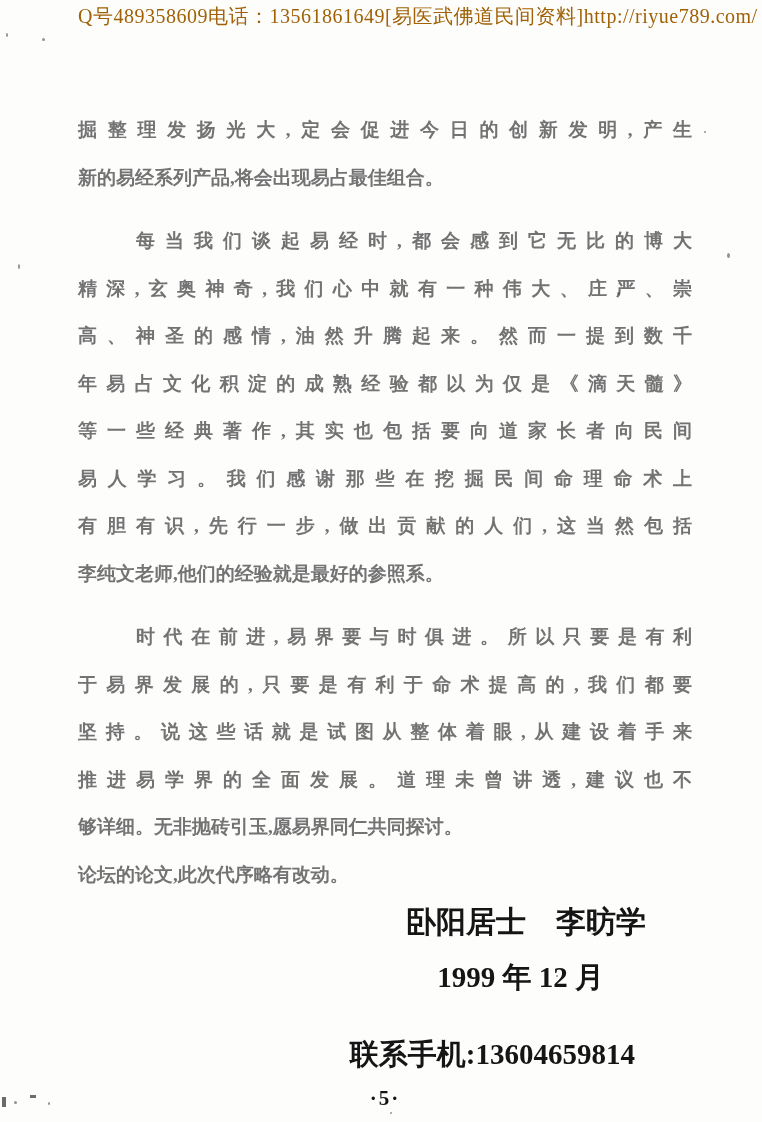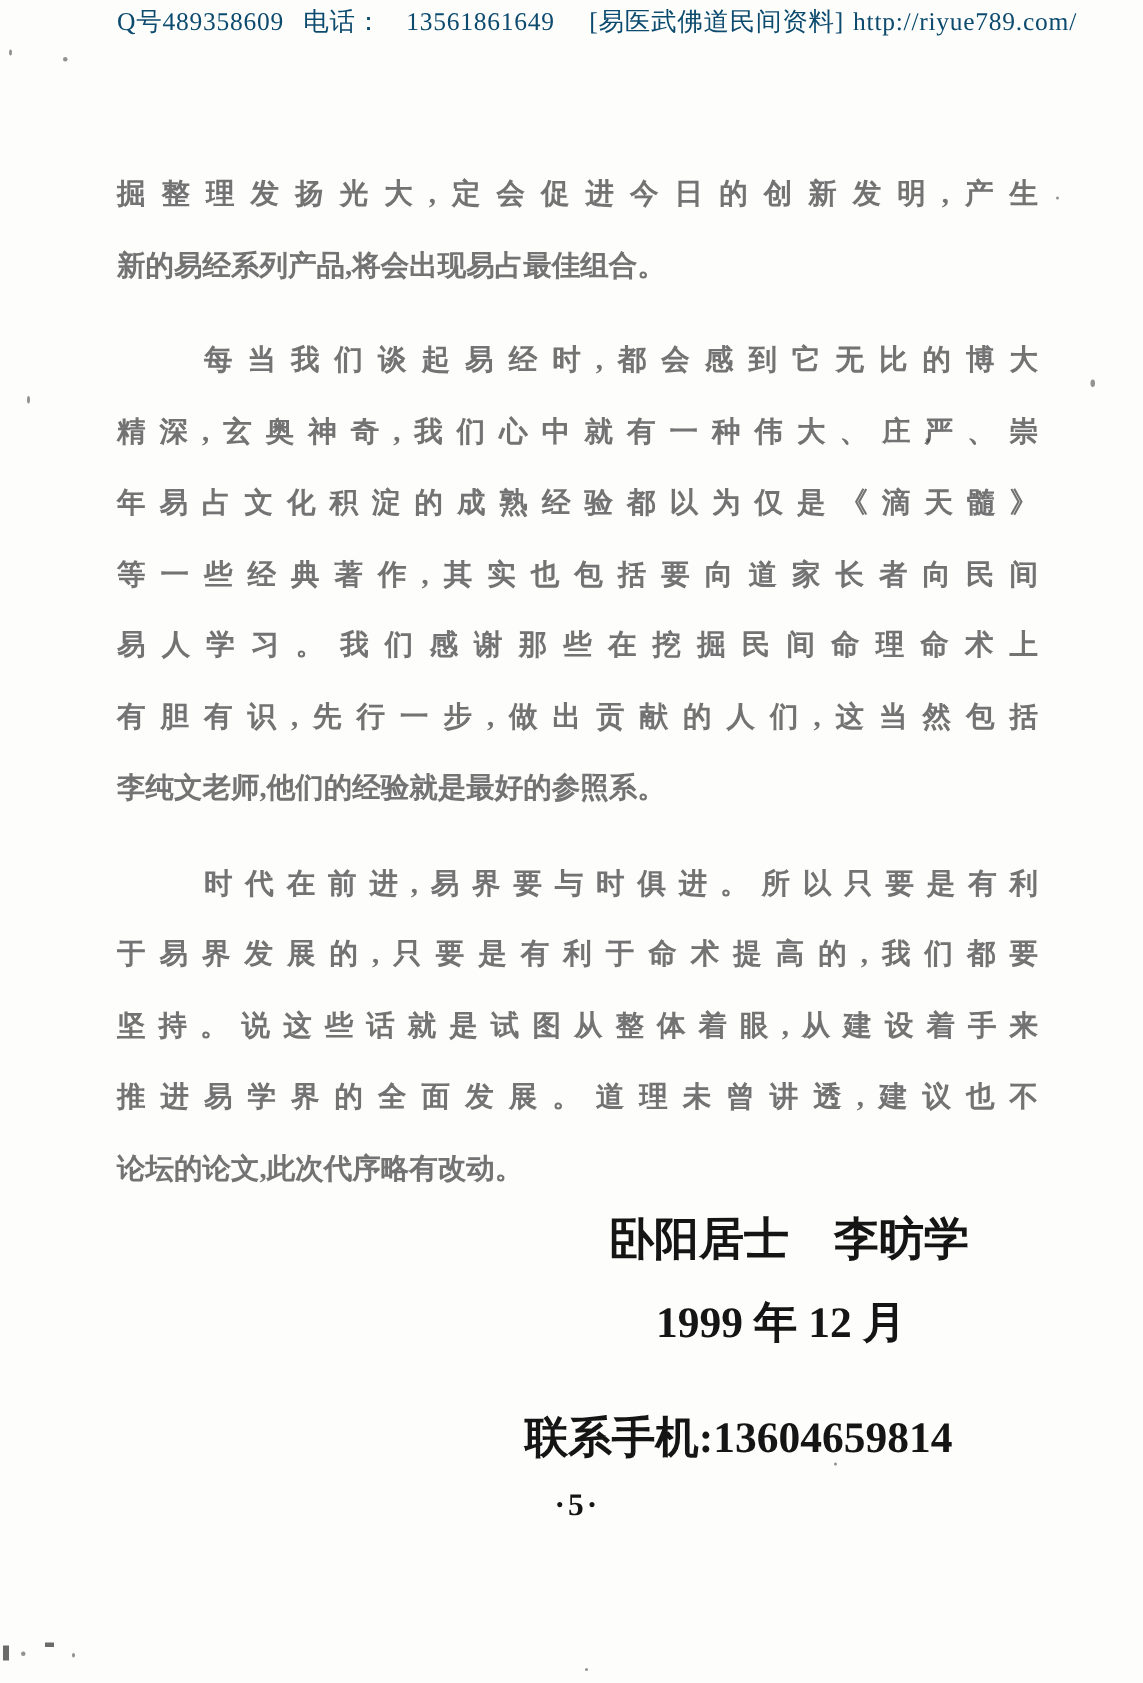--- a/index.html
+++ b/index.html
@@ -18,24 +18,24 @@
     color: #151515;
   }
   
   .scan-header {
     position: absolute;
     top: 3px;
     left: 78px;
     width: 640px;
     display: flex;
     align-items: baseline;
-    font-size: 17px;
+    font-size: 20px;
     font-weight: 500;
     letter-spacing: 0.5px;
-    color: #0c4a6e;
+    color: #a16207;
     white-space: nowrap;
   }
   .scan-header .gap-s { display:inline-block; width: 15px; }
   .scan-header .gap-m { display:inline-block; width: 19px; }
   .scan-header .gap-l { display:inline-block; width: 27px; }
   .scan-header .gap-xs { display:inline-block; width: 7px; }
   
   .body-block {
     position: absolute;
     top: 106px;
@@ -123,29 +123,31 @@
     <span>http://riyue789.com/</span>
   </div>
 
   <div class="body-block">
 
     <div>
         <div class="line">掘整理发扬光大,定会促进今日的创新发明,产生</div>
         <div class="line para-end">新的易经系列产品,将会出现易占最佳组合。</div>
         <div class="line indent">每当我们谈起易经时,都会感到它无比的博大</div>
         <div class="line">精深,玄奥神奇,我们心中就有一种伟大、庄严、崇</div>
+        <div class="line">高、神圣的感情,油然升腾起来。然而一提到数千</div>
         <div class="line">年易占文化积淀的成熟经验都以为仅是《滴天髓》</div>
         <div class="line">等一些经典著作,其实也包括要向道家长者向民间</div>
         <div class="line">易人学习。我们感谢那些在挖掘民间命理命术上</div>
         <div class="line">有胆有识,先行一步,做出贡献的人们,这当然包括</div>
         <div class="line para-end">李纯文老师,他们的经验就是最好的参照系。</div>
         <div class="line indent">时代在前进,易界要与时俱进。所以只要是有利</div>
         <div class="line">于易界发展的,只要是有利于命术提高的,我们都要</div>
         <div class="line">坚持。说这些话就是试图从整体着眼,从建设着手来</div>
         <div class="line">推进易学界的全面发展。道理未曾讲透,建议也不</div>
+        <div class="line para-end">够详细。无非抛砖引玉,愿易界同仁共同探讨。</div>
         <div class="line para-end">论坛的论文,此次代序略有改动。</div>
       </div>
     <div class="sig-line">卧阳居士　李昉学</div>
     <div class="date-line">1999 年 12 月</div>
     <div class="phone-line">联系手机:13604659814</div>
     <div class="page-number">·5·</div>
   </div>
 
   <div class="speck" style="left:42px;top:38px;width:3px;height:3px;"></div>
   <div class="speck" style="left:6px;top:33px;width:2px;height:4px;"></div>

